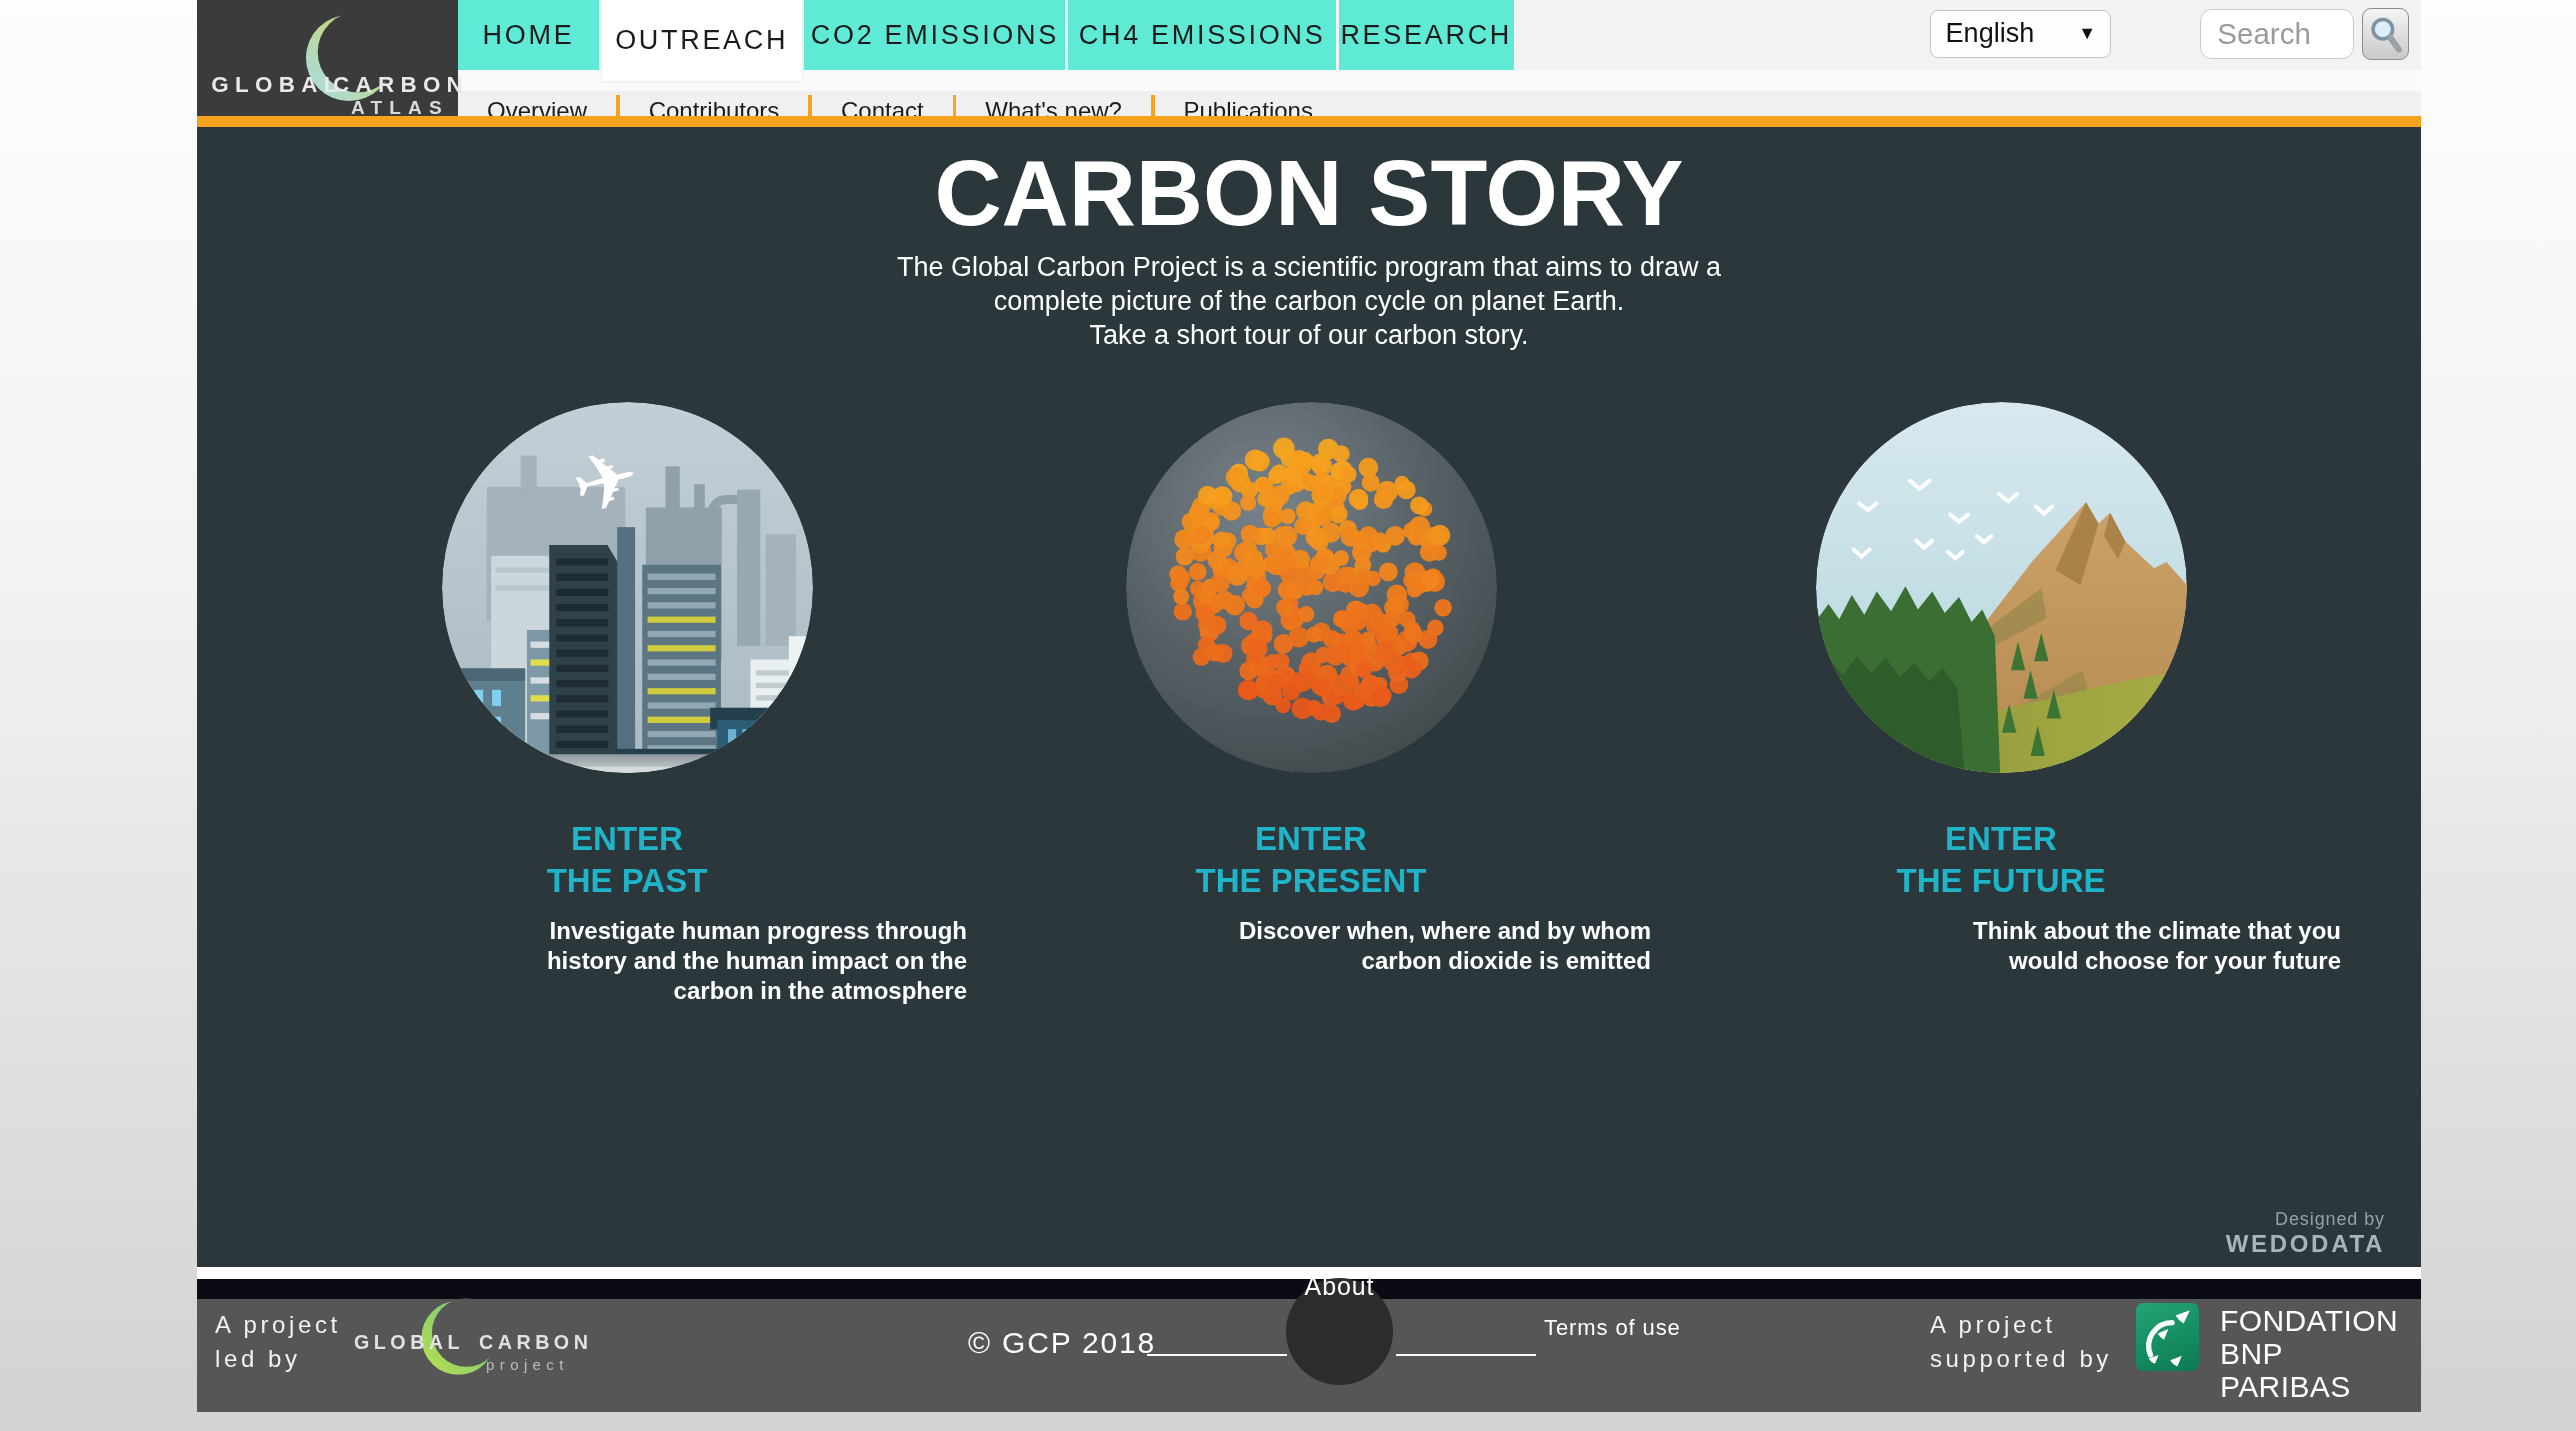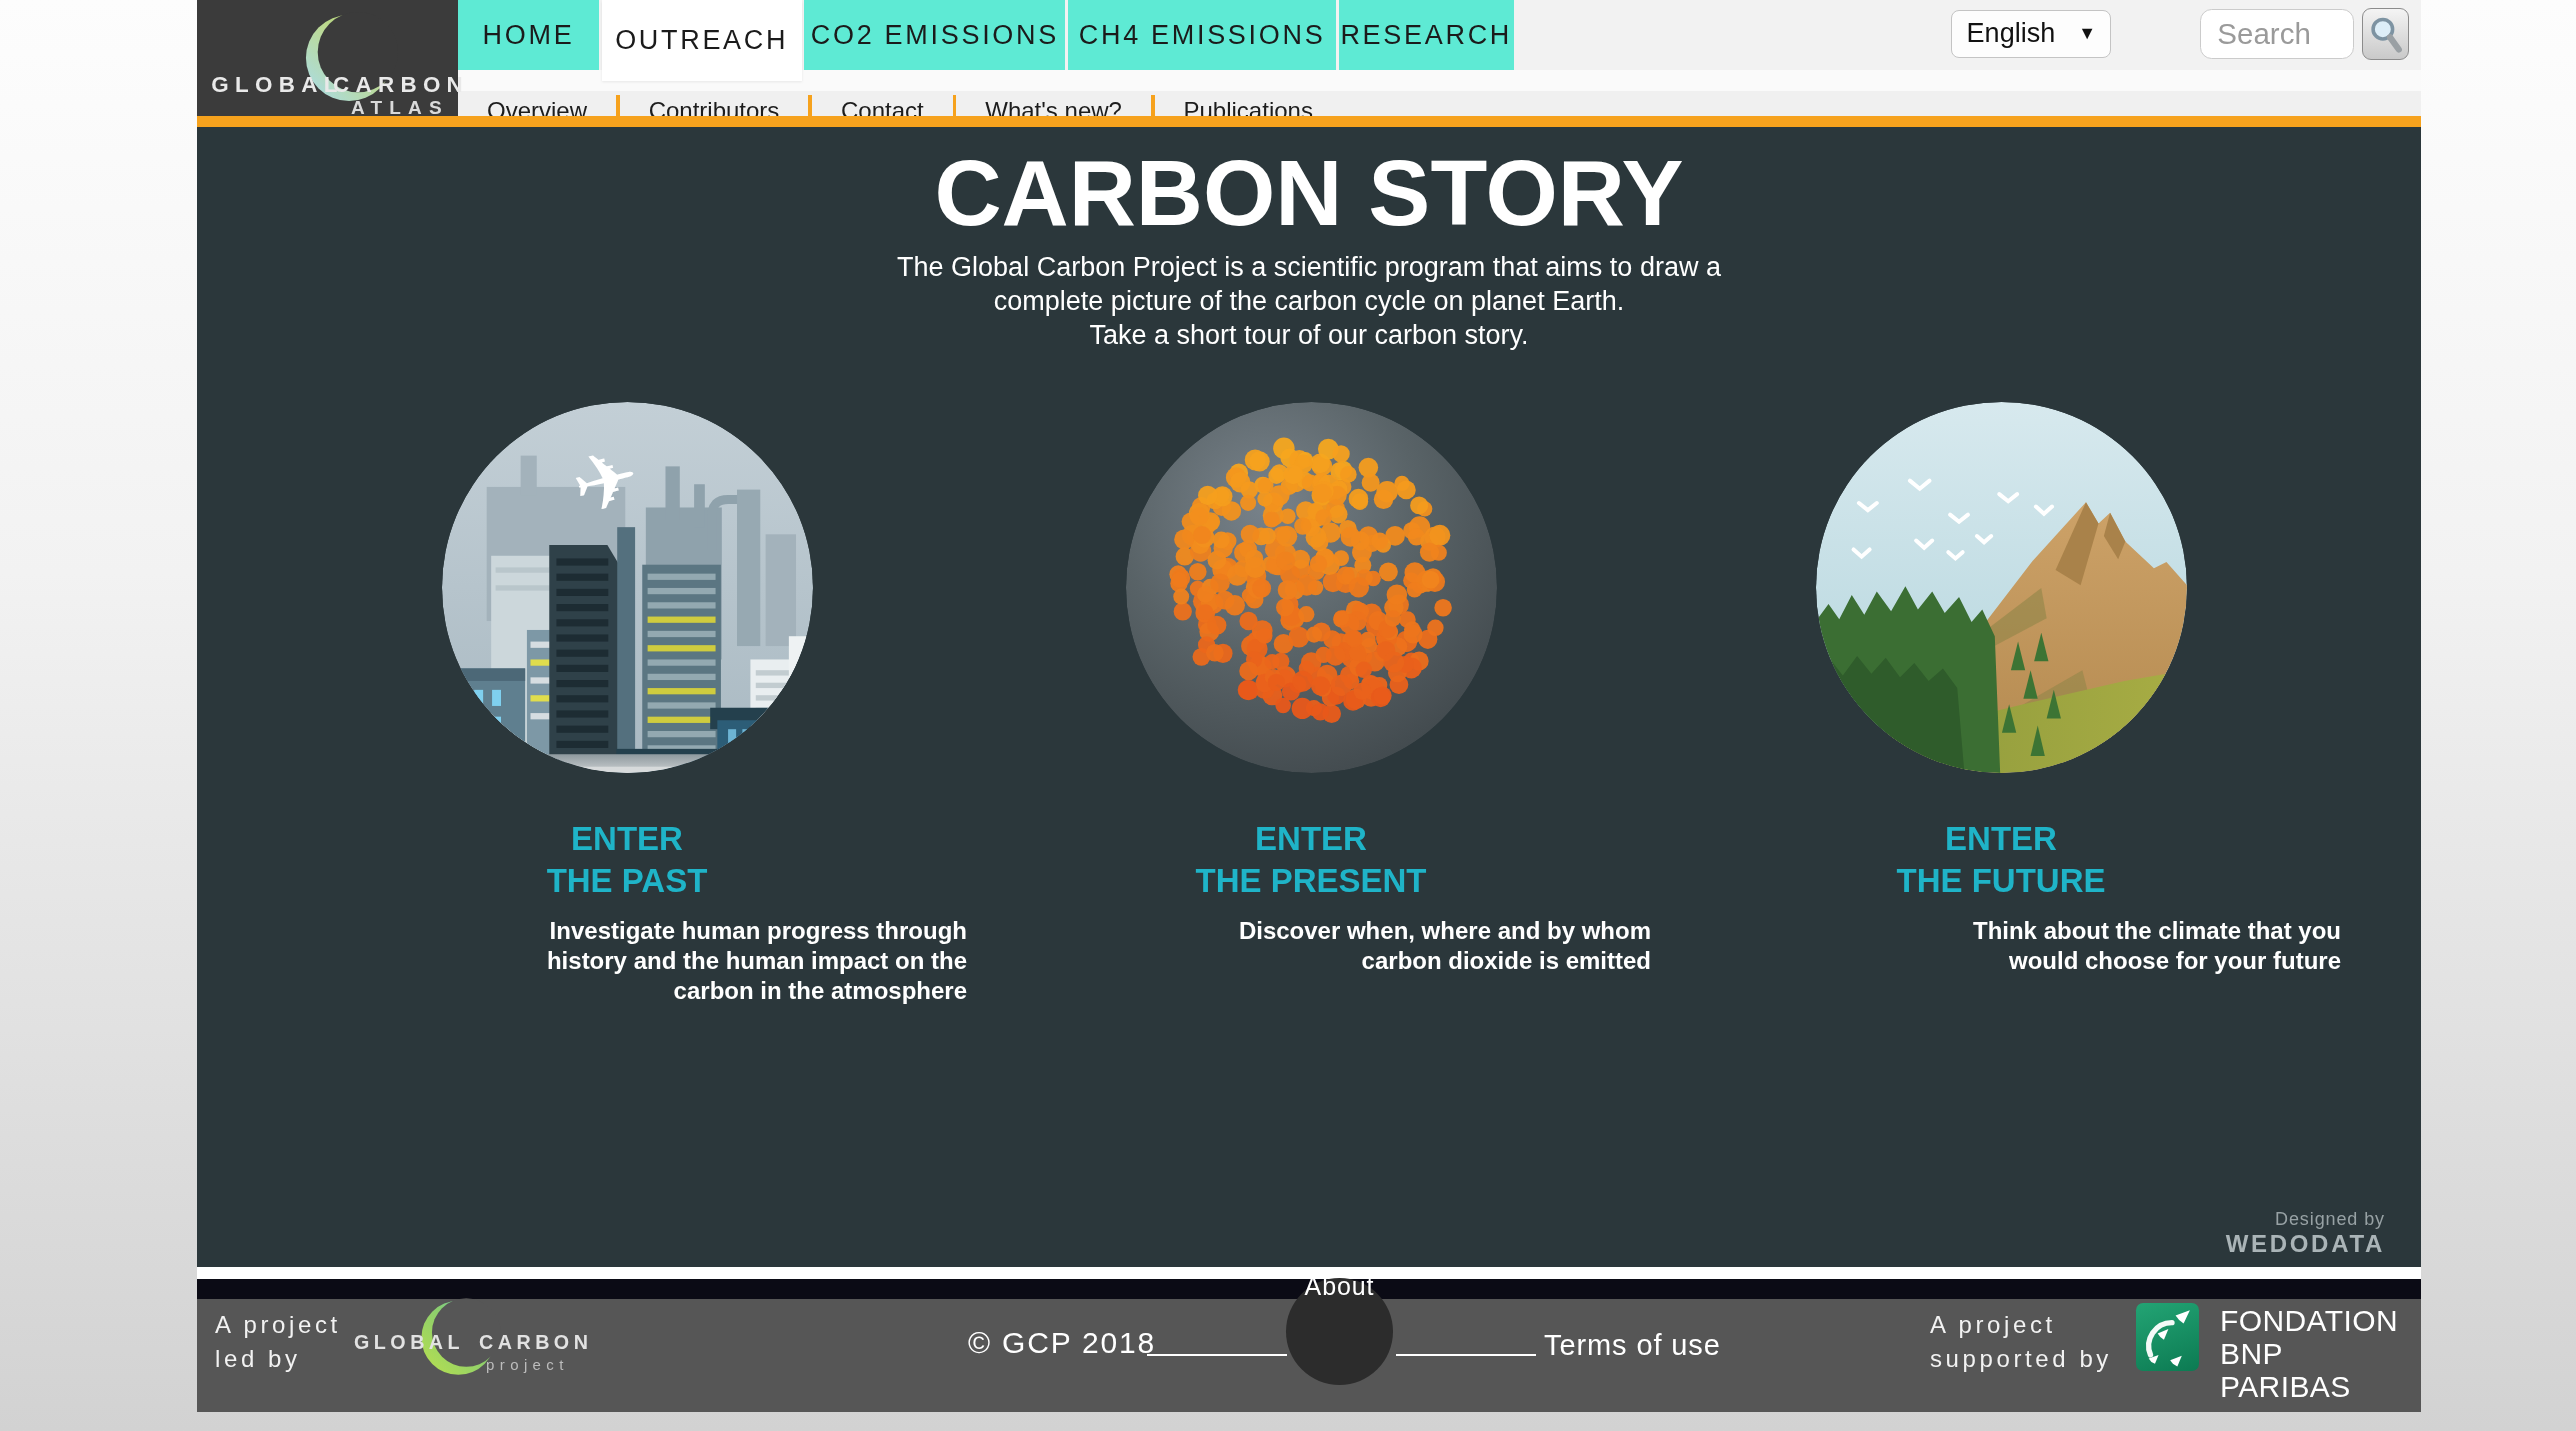--- a/index.html
+++ b/index.html
@@ -18,21 +18,21 @@
   .logo-box .lg-carbon  { position:absolute; left:136px; top:72px; font-size:22.4px; font-weight:bold; letter-spacing:6.3px; color:#e9e9e9; }
   .logo-box .lg-atlas   { position:absolute; left:154px; top:97px; font-size:19px; font-weight:bold; letter-spacing:7.2px; color:#dadada; }
   .logo-box svg { position:absolute; left:106px; top:5.4px; }
 
   .nav-row { position:absolute; left:261px; right:0; top:0; height:70px; background:#f2f2f2; display:flex; align-items:stretch; }
   .tab { background:#5eead4; margin-right:2.7px; display:flex; align-items:center; justify-content:center;
          font-size:27px; letter-spacing:2.7px; color:#1b1b1b; cursor:pointer; }
   .tab.t0{ width:141px; } .tab.t1{ width:200px; } .tab.t2{ width:261px; } .tab.t3{ width:268px; } .tab.t4{ width:175px; }
   .tab.active { background:#ffffff; height:81px; z-index:4; box-shadow:0 1.8px 2.7px rgba(0,0,0,0.08); }
   .nav-spacer { flex:1; }
-  .lang-select { width:160px; height:48px; margin-top:9.8px; background:#fdfdfd; border:1.8px solid #c4c4c4; border-radius:8px;
+  .lang-select { width:181px; height:48px; margin-top:9.8px; background:#fdfdfd; border:1.8px solid #c4c4c4; border-radius:8px;
                  display:flex; align-items:center; justify-content:space-between; padding:0 14.3px; cursor:pointer;text-align:center; }
   .lang-select .val { font-size:27px; color:#111; }
   .lang-select .arr { font-size:18px; color:#111; }
   .search-input { width:154px; height:50px; margin:9px 0 0 89px; border:1.8px solid #cbcbcb; border-radius:11.6px;
                   font-size:29.5px; color:#777; padding:0 16px; background:#fff; font-family:"Liberation Sans",sans-serif; }
   .search-input::placeholder { color:#9a9a9a; }
   .search-btn { width:47px; height:52px; margin:8px 12.5px 0 7.2px; border:1.8px solid #8c8c8c; border-radius:9px;
                 background:linear-gradient(180deg,#f4f4f4,#c9c9c9); cursor:pointer; display:flex; align-items:center; justify-content:center; }
 
   .subnav { position:absolute; left:261px; right:0; top:91px; height:39px; background:#f0f0f0; display:flex; align-items:center; }
@@ -70,21 +70,21 @@
   .gcp-logo .g1 { position:absolute; left:0;   top:32px; font-size:19.7px; font-weight:bold; letter-spacing:4.5px; color:#e2e2e2; }
   .gcp-logo .g2 { position:absolute; left:125px; top:32px; font-size:19.7px; font-weight:bold; letter-spacing:4.5px; color:#e2e2e2; }
   .gcp-logo .g3 { position:absolute; left:132px; top:57px; font-size:15px; letter-spacing:5.4px; color:#bcbcbc; }
   .f-copy  { position:absolute; left:771px; top:27px; font-size:30px; color:#ffffff; letter-spacing:1.8px; }
   .f-line  { position:absolute; top:55px; height:1.8px; background:#ffffff; }
   .f-line.l1 { left:950px; width:140px; }
   .f-line.l2 { left:1199px; width:140px; }
   .about-circle { position:absolute; left:1089px; top:-21.5px; width:107px; height:107px; border-radius:50%; background:#2c2c2c;
                   display:flex; justify-content:center; cursor:pointer; z-index:8; }
   .about-circle span { font-size:25px; color:#ffffff; letter-spacing:0.9px; margin-top:-5.4px; }
-  .f-terms { position:absolute; left:1347px; top:30px; font-size:29px; color:#ffffff; letter-spacing:0.9px; cursor:pointer; }
+  .f-terms { position:absolute; left:1347px; top:16px; font-size:22px; color:#ffffff; letter-spacing:0.9px; cursor:pointer; }
   .f-supported { position:absolute; left:1733px; top:9px; color:#f2f2f2; font-size:24px; letter-spacing:3.6px; line-height:34px; }
   .bnp-logo { position:absolute; left:1939px; top:3.6px; display:flex; cursor:pointer; }
   .bnp-square { width:63px; height:68px; border-radius:7.2px; background:linear-gradient(160deg,#23a474,#0c7a52); position:relative; }
   .bnp-text { margin-left:21px; color:#ffffff; font-size:30px; font-weight:normal; line-height:33px; letter-spacing:0.4px; padding-top:1.8px; }
 </style>
 </head>
 <body>
 
 <div class="site">
 

